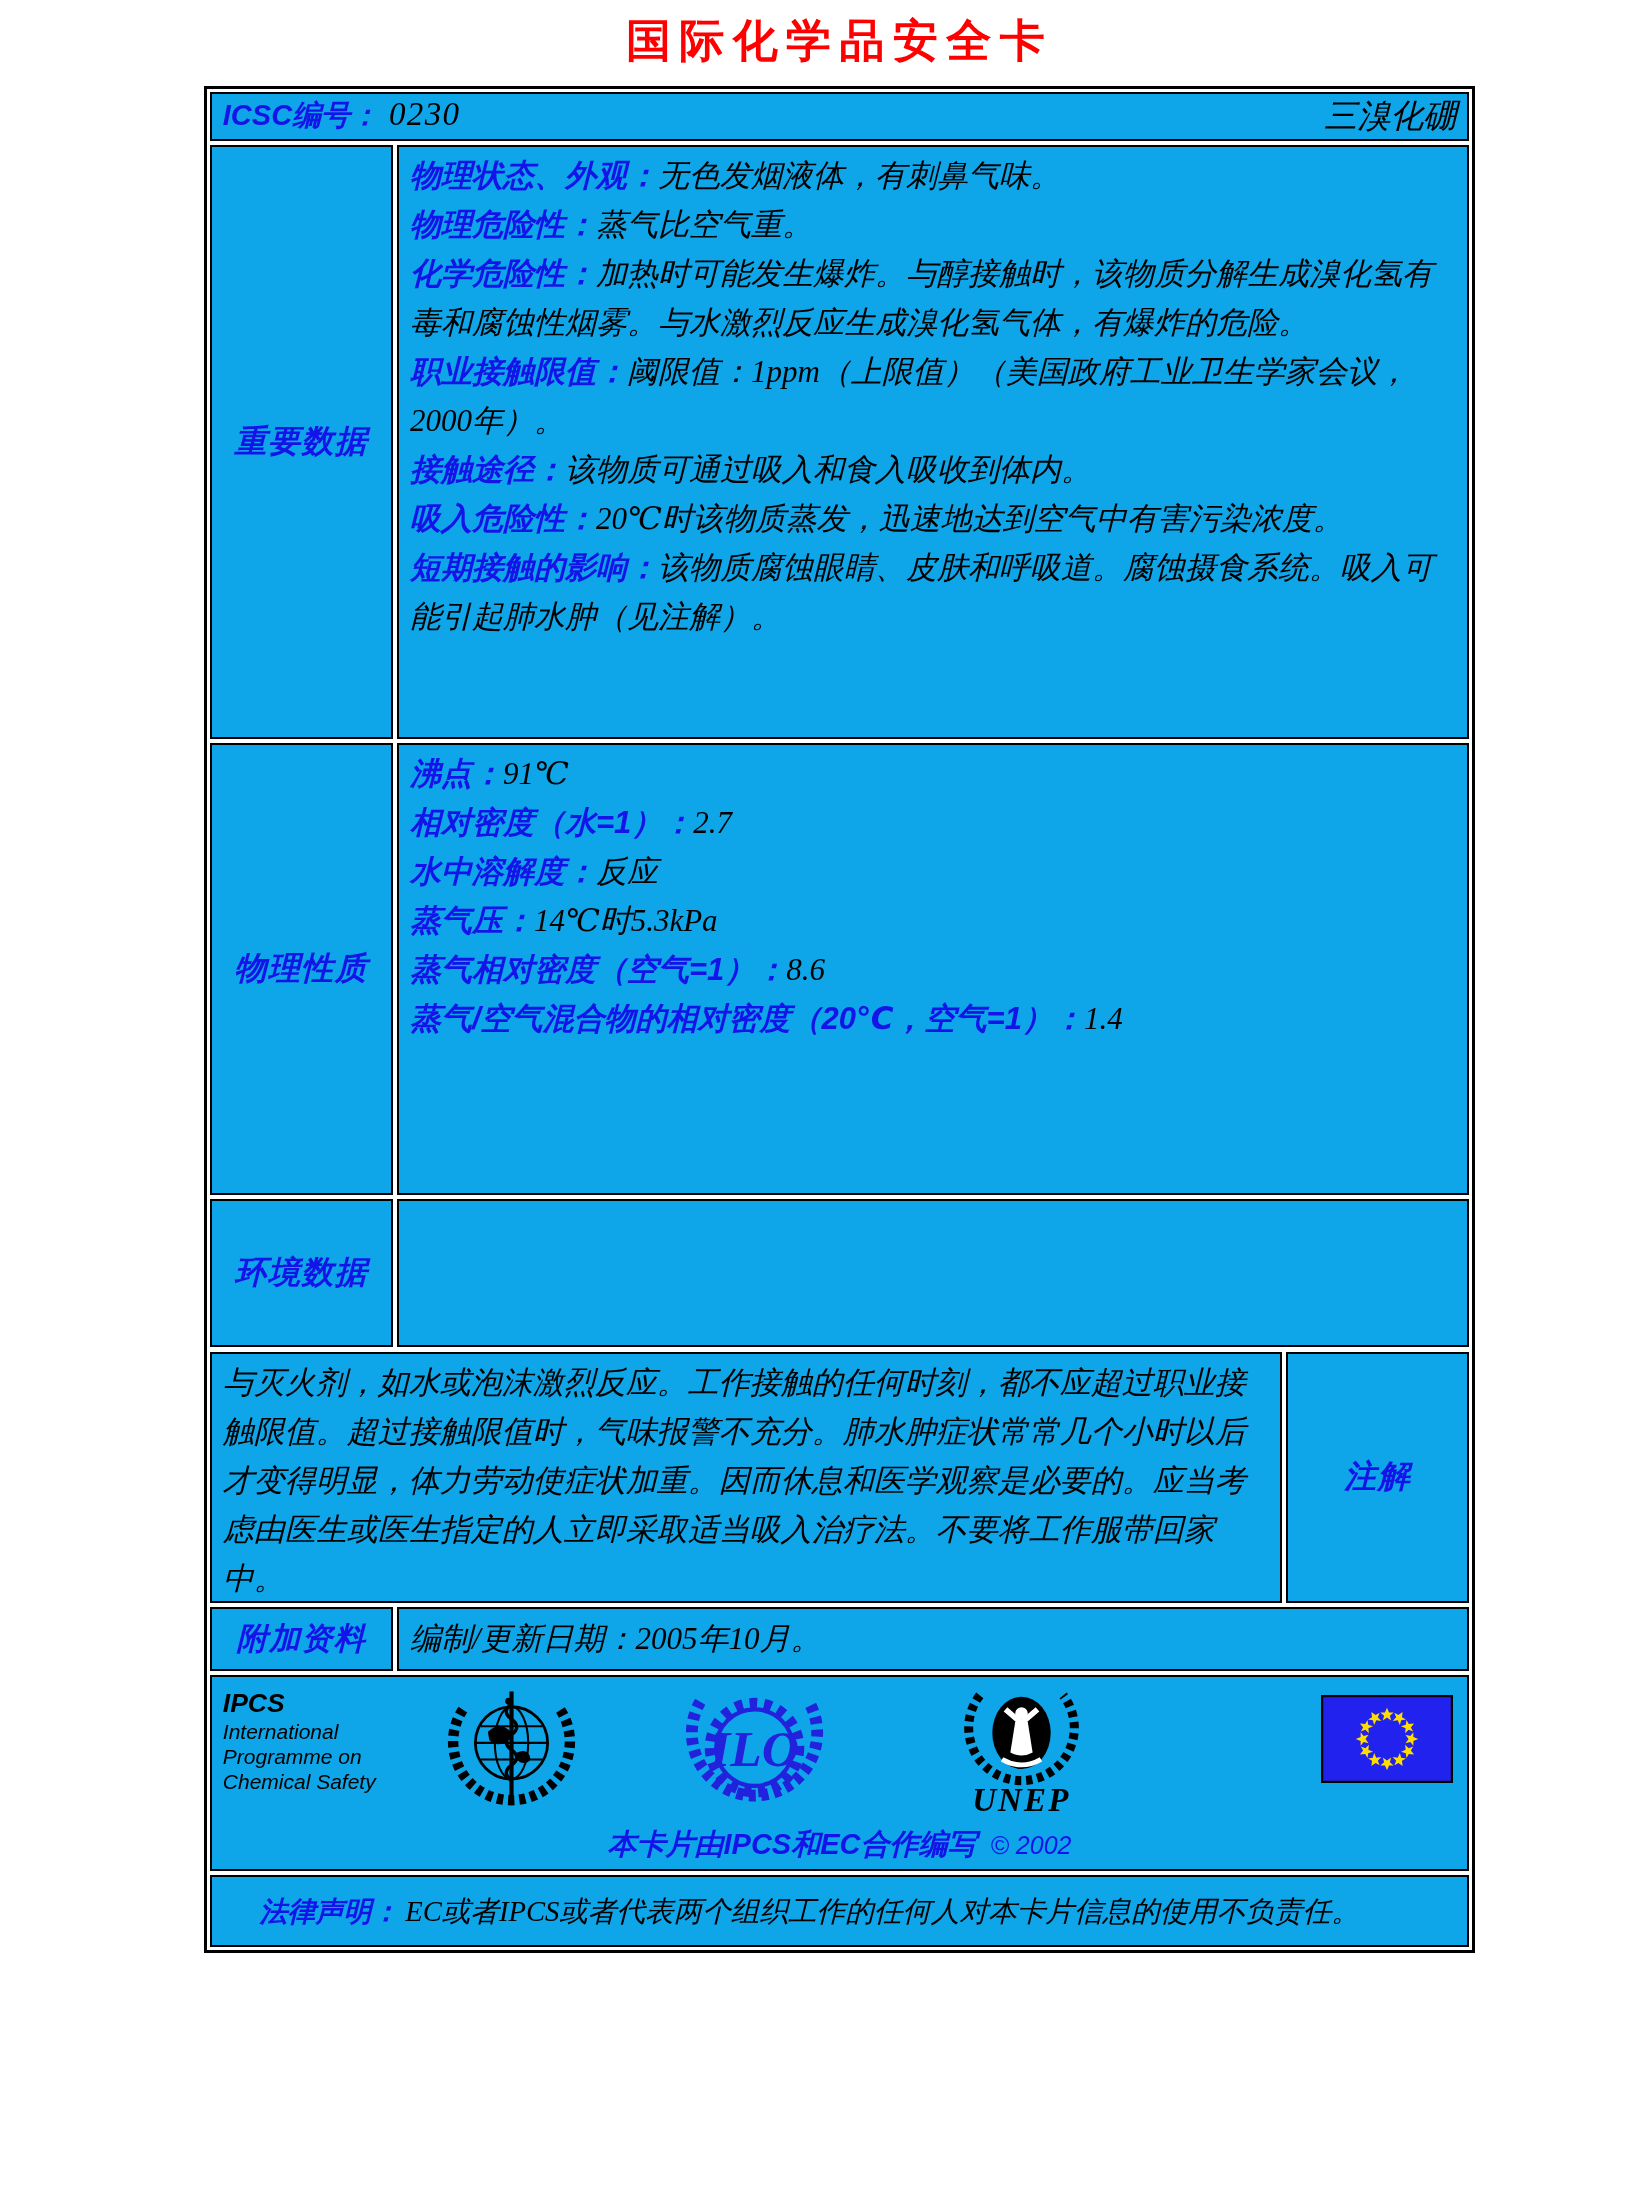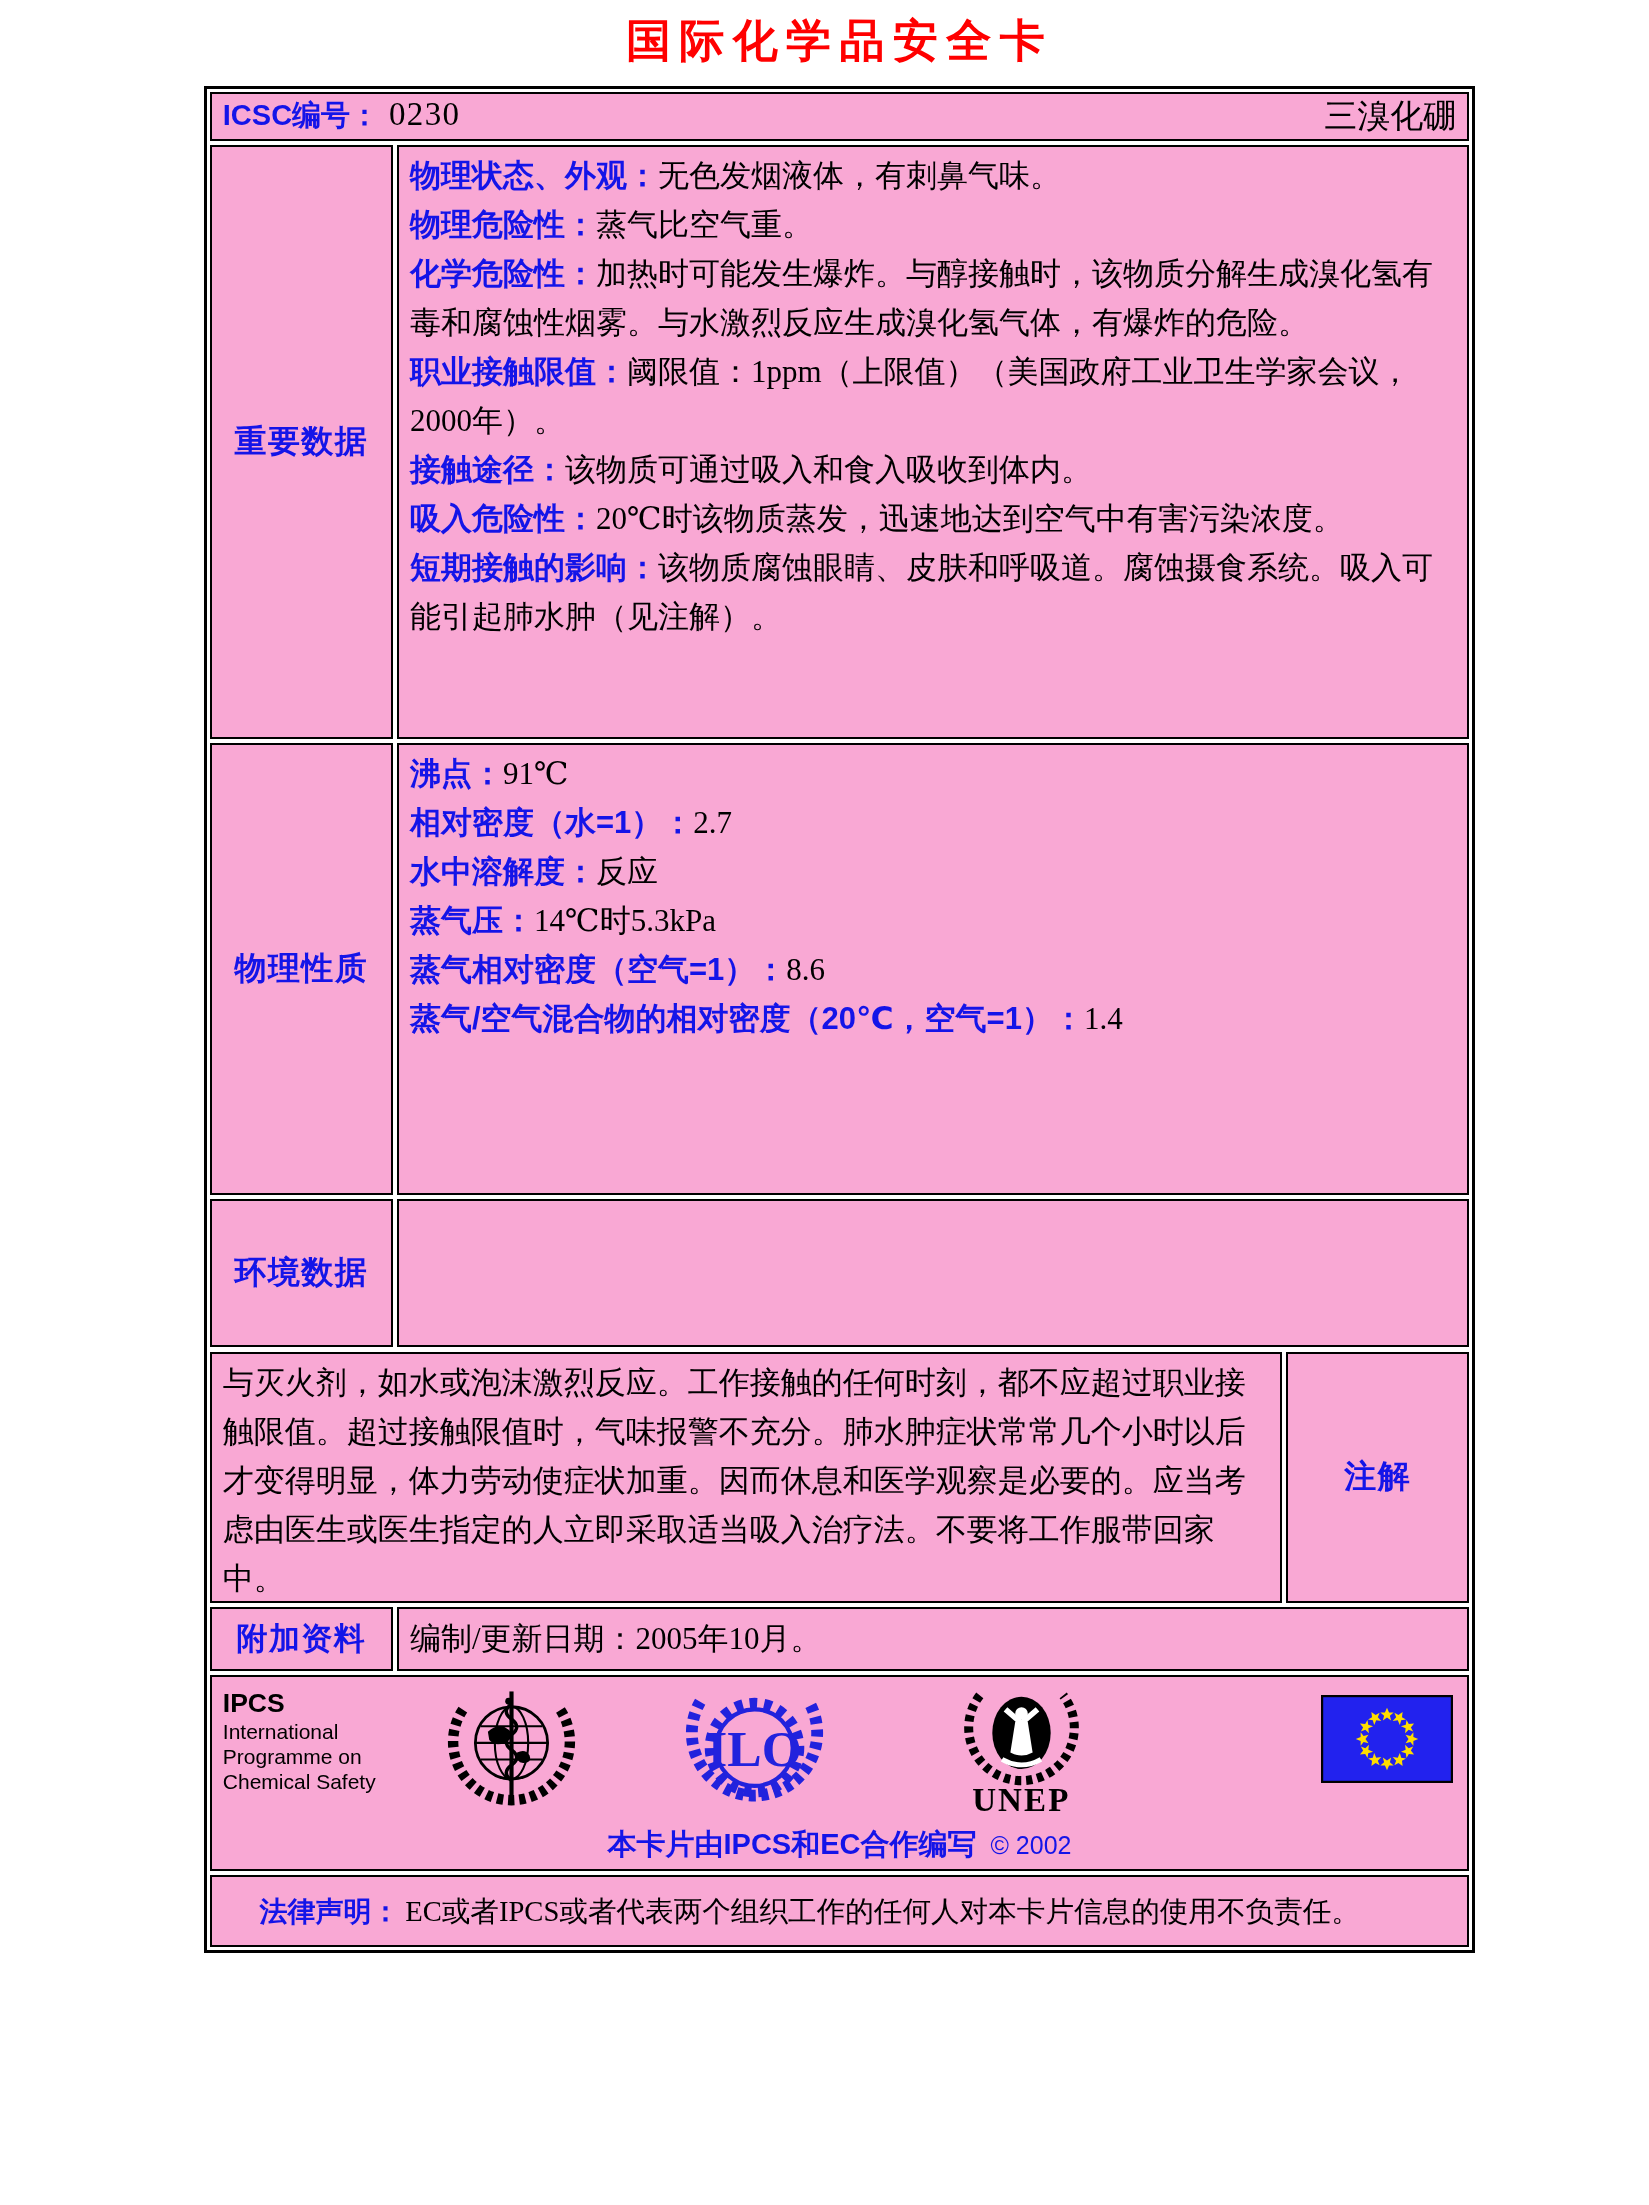--- a/index.html
+++ b/index.html
@@ -3,21 +3,21 @@
 <meta charset="utf-8">
 <style>
   html,body{margin:0;padding:0;background:#ffffff;}
   .page{position:relative;width:1650px;height:2005px;background:#fff;color:#000;
         font-family:"Liberation Serif","DejaVu Serif",serif;overflow:hidden;}
   .doc-title{position:absolute;top:11px;left:204px;width:1271px;text-align:center;
         font-size:45px;font-weight:bold;color:#ff0000;letter-spacing:8.4px;}
   .card{position:absolute;top:86px;left:204px;width:1271px;box-sizing:border-box;
         border:3.5px solid #000;padding:2.8px;display:flex;flex-direction:column;gap:4.2px;background:#fff;}
   .row{display:flex;gap:4.2px;}
-  .cell{border:2.1px solid #000;box-sizing:border-box;background:#f9a8d4;}
+  .cell{border:2.1px solid #000;box-sizing:border-box;background:#0ea5e9;font-style:italic;}
   .head-cell{flex:0 0 183px;display:flex;align-items:center;justify-content:center;text-align:right;}
   .h{color:#1414e8;font-weight:bold;font-size:32px;letter-spacing:1.4px;
         font-family:"Liberation Sans","DejaVu Sans",sans-serif;}
   .content-cell{flex:1;padding:4.2px 11px;font-size:31px;line-height:49px;}
   .content-cell.vcenter{display:flex;align-items:center;padding-top:0;padding-bottom:0;}
   .item{margin:0;}
   .lbl{color:#1414e8;font-weight:bold;font-family:"Liberation Sans","DejaVu Sans",sans-serif;}.r2{height:594px}.r3{height:452px}.r4{height:148px}
   .r5{height:251px}.r6{height:64px}.r7{height:196px}.r8{height:72px}
   .idrow{flex:1;display:flex;justify-content:space-between;align-items:center;padding:0 11px;font-size:33px;}
   .idrow .num{margin-left:9.8px;letter-spacing:1.4px;}

